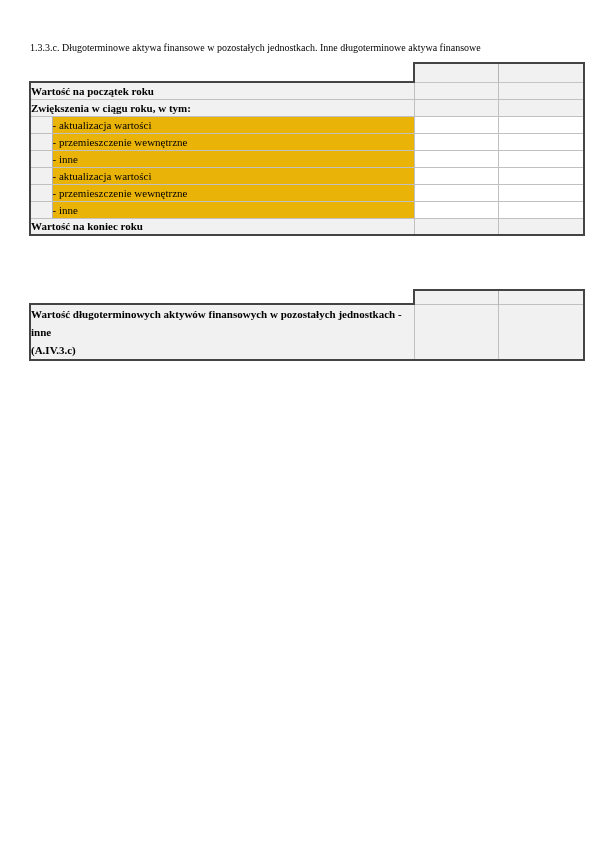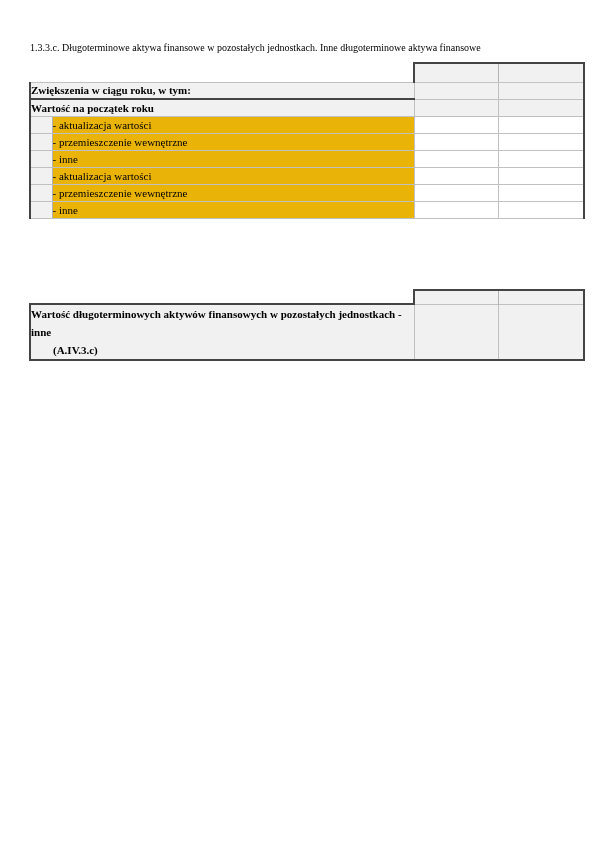--- a/index.html
+++ b/index.html
@@ -85,21 +85,21 @@
   td.edge-l { border-left: 2px solid #444444; }
   td.edge-r { border-right: 2px solid #444444; }
   td.edge-t { border-top: 2px solid #444444; }
   td.edge-b { border-bottom: 2px solid #444444; }
 
   td.wrap-lbl {
     line-height: 18px;
     padding: 2px 4px 2px 3px;
     vertical-align: top;
   }
-  .ref-line { display: block; margin-left: 22px; }
+  .ref-line { display: block; }
 </style>
 </head>
 <body>
 
 <div class="page-title">1.3.3.c. Długoterminowe aktywa finansowe w pozostałych jednostkach. Inne długoterminowe aktywa finansowe</div>
 
 <div class="tbl-wrap1">
   <table class="form">
     <colgroup>
       <col style="width:22px">
@@ -108,26 +108,26 @@
         <col style="width:86px">
     </colgroup>
     <tbody>
         <tr class="hdr-row1">
       <td class="ghost" colspan="2"></td>
       <td class="hdr first"></td>
       <td class="hdr last"></td>
     </tr>
 
     <tr class="row section">
-      <td class="lbl section-lbl edge-l" colspan="2">Zwiększenia w ciągu roku, w tym:</td>
+      <td class="lbl section-lbl edge-l edge-t" colspan="2">Wartość na początek roku</td>
       <td class="val"></td>
       <td class="val edge-r"></td>
     </tr>
     <tr class="row section">
-      <td class="lbl section-lbl edge-l edge-t" colspan="2">Wartość na początek roku</td>
+      <td class="lbl section-lbl edge-l" colspan="2">Zwiększenia w ciągu roku, w tym:</td>
       <td class="val"></td>
       <td class="val edge-r"></td>
     </tr>
     <tr class="row sub">
       <td class="indent edge-l"></td>
       <td class="lbl sub-lbl">- aktualizacja wartości</td>
       <td class="val"></td>
       <td class="val edge-r"></td>
     </tr>
     <tr class="row sub">
@@ -153,20 +153,25 @@
       <td class="lbl sub-lbl">- przemieszczenie wewnętrzne</td>
       <td class="val"></td>
       <td class="val edge-r"></td>
     </tr>
     <tr class="row sub">
       <td class="indent edge-l"></td>
       <td class="lbl sub-lbl">- inne</td>
       <td class="val"></td>
       <td class="val edge-r"></td>
     </tr>
+    <tr class="row section">
+      <td class="lbl section-lbl edge-l edge-b" colspan="2">Wartość na koniec roku</td>
+      <td class="val edge-b"></td>
+      <td class="val edge-r edge-b"></td>
+    </tr>
   </tbody>
     </table>
 </div>
 
 <div class="tbl-wrap2">
   <table class="form">
     <colgroup>
       <col style="width:22px">
         <col style="width:362px">
         <col style="width:84px">

